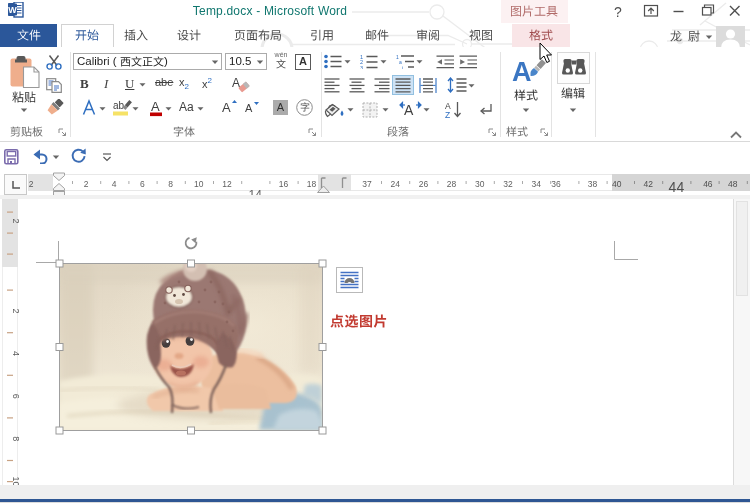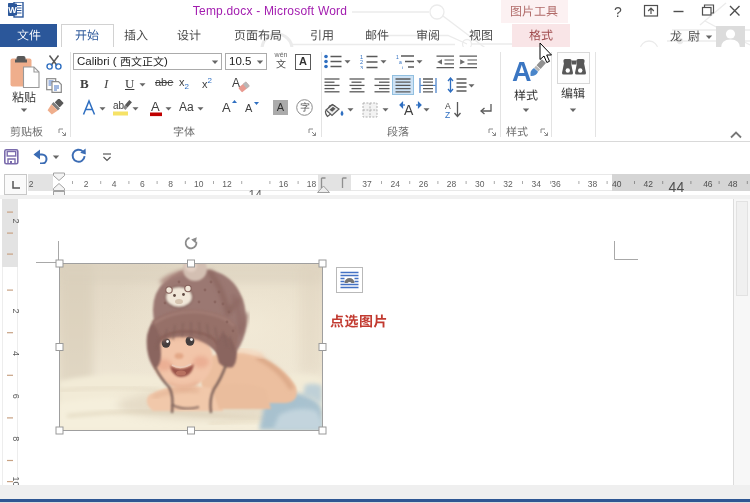--- a/index.html
+++ b/index.html
@@ -30,21 +30,21 @@
     </svg>
 <svg class="a" style="left:8px;top:2px;" width="16" height="16" viewBox="0 0 16 16">
 <rect x="0" y="1" width="10" height="13" rx="1" fill="#2B579A"></rect>
 <rect x="6" y="0" width="9" height="15" fill="#fff" stroke="#2B579A" stroke-width="1.4"></rect>
 <g stroke="#2B579A" stroke-width="1">
         <path d="M8.5 3.5h5M8.5 6h5M8.5 8.5h5M8.5 11h5"></path>
       </g>
 <rect x="0" y="1.5" width="9" height="12" rx="1" fill="#2B579A"></rect>
 <text x="4.5" y="11" font-size="9" font-weight="bold" fill="#fff" text-anchor="middle" font-family="Liberation Sans">W</text>
 </svg>
-<div class="a" style="left:170px;top:4px;width:200px;text-align:center;font-size:12px;color:#a21caf;letter-spacing:0.2px">Temp.docx - Microsoft Word</div>
+<div class="a" style="left:170px;top:4px;width:200px;text-align:center;font-size:12px;color:#0f766e;letter-spacing:0.2px">Temp.docx - Microsoft Word</div>
 <div class="a" style="left:501px;top:0px;width:67px;height:23px;background:#fcf1f2"></div>
 <svg style="position:absolute;left:508.0px;top:3px;overflow:visible" width="54" height="19">
       <path transform="translate(2.0,12.6) scale(0.012000,-0.012000)" d="M375 279C455 262 557 227 613 199L644 250C588 276 487 309 407 325ZM275 152C413 135 586 95 682 61L715 117C618 149 445 188 310 203ZM84 796V-80H156V-38H842V-80H917V796ZM156 29V728H842V29ZM414 708C364 626 278 548 192 497C208 487 234 464 245 452C275 472 306 496 337 523C367 491 404 461 444 434C359 394 263 364 174 346C187 332 203 303 210 285C308 308 413 345 508 396C591 351 686 317 781 296C790 314 809 340 823 353C735 369 647 396 569 432C644 481 707 538 749 606L706 631L695 628H436C451 647 465 666 477 686ZM378 563 385 570H644C608 531 560 496 506 465C455 494 411 527 378 563Z" fill="#b06a68"></path>
       <path transform="translate(14.0,12.6) scale(0.012000,-0.012000)" d="M180 814V481C180 304 166 119 38 -23C57 -36 84 -64 97 -82C189 19 230 141 246 267H668V-80H749V344H254C257 390 258 435 258 481V504H903V581H621V839H542V581H258V814Z" fill="#b06a68"></path>
       <path transform="translate(26.0,12.6) scale(0.012000,-0.012000)" d="M52 72V-3H951V72H539V650H900V727H104V650H456V72Z" fill="#b06a68"></path>
       <path transform="translate(38.0,12.6) scale(0.012000,-0.012000)" d="M605 84C716 32 832 -32 902 -81L962 -25C887 22 766 86 653 137ZM328 133C266 79 141 12 40 -26C58 -40 83 -65 95 -81C196 -40 319 25 399 88ZM212 792V209H52V141H951V209H802V792ZM284 209V300H727V209ZM284 586H727V501H284ZM284 644V730H727V644ZM284 444H727V357H284Z" fill="#b06a68"></path>
     </svg>
 <svg class="a" style="left:605px;top:2px;" width="145" height="19" viewBox="0 0 145 19">
 <text x="13" y="15" font-size="14" fill="#4f4f4f" text-anchor="middle" font-family="Liberation Sans">?</text>
 <g stroke="#4f4f4f" stroke-width="1.2" fill="none">

